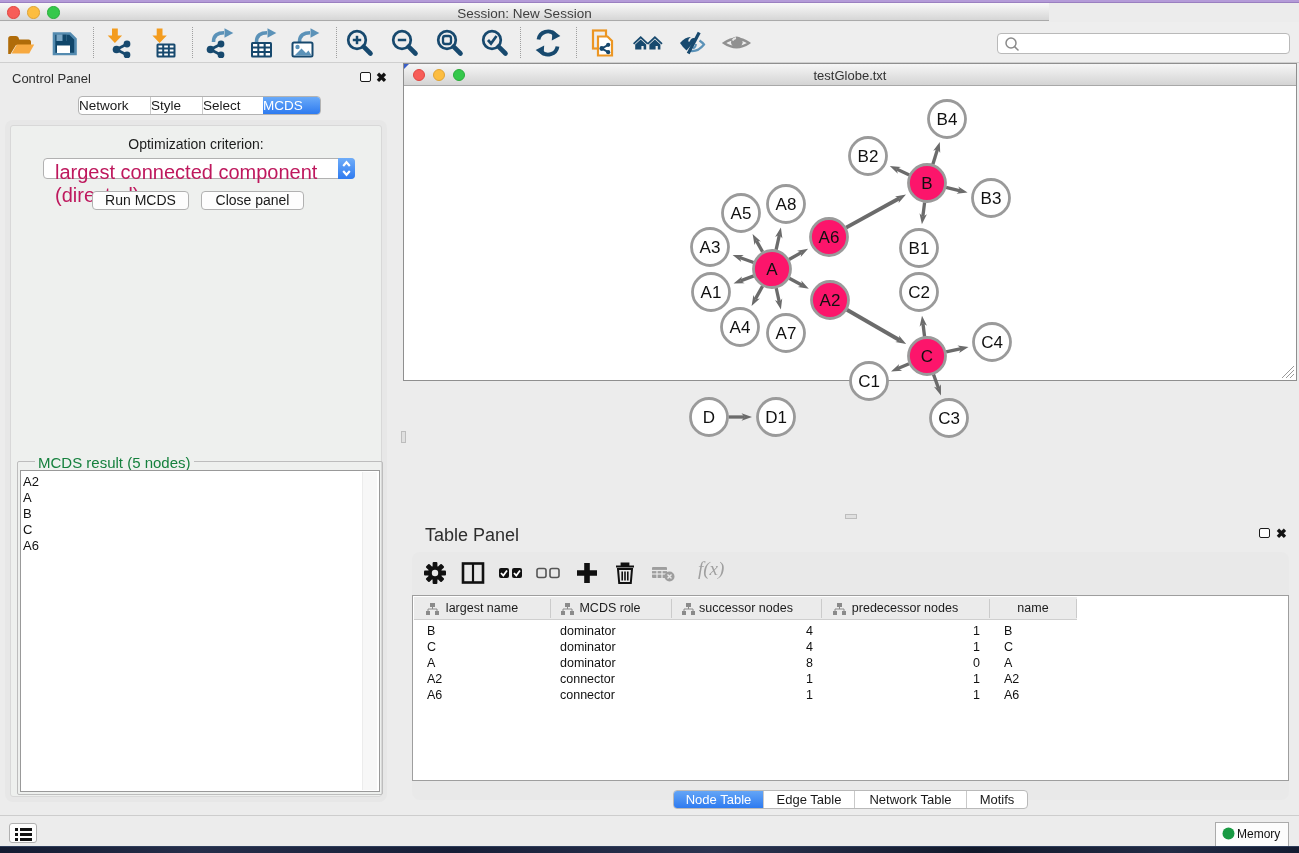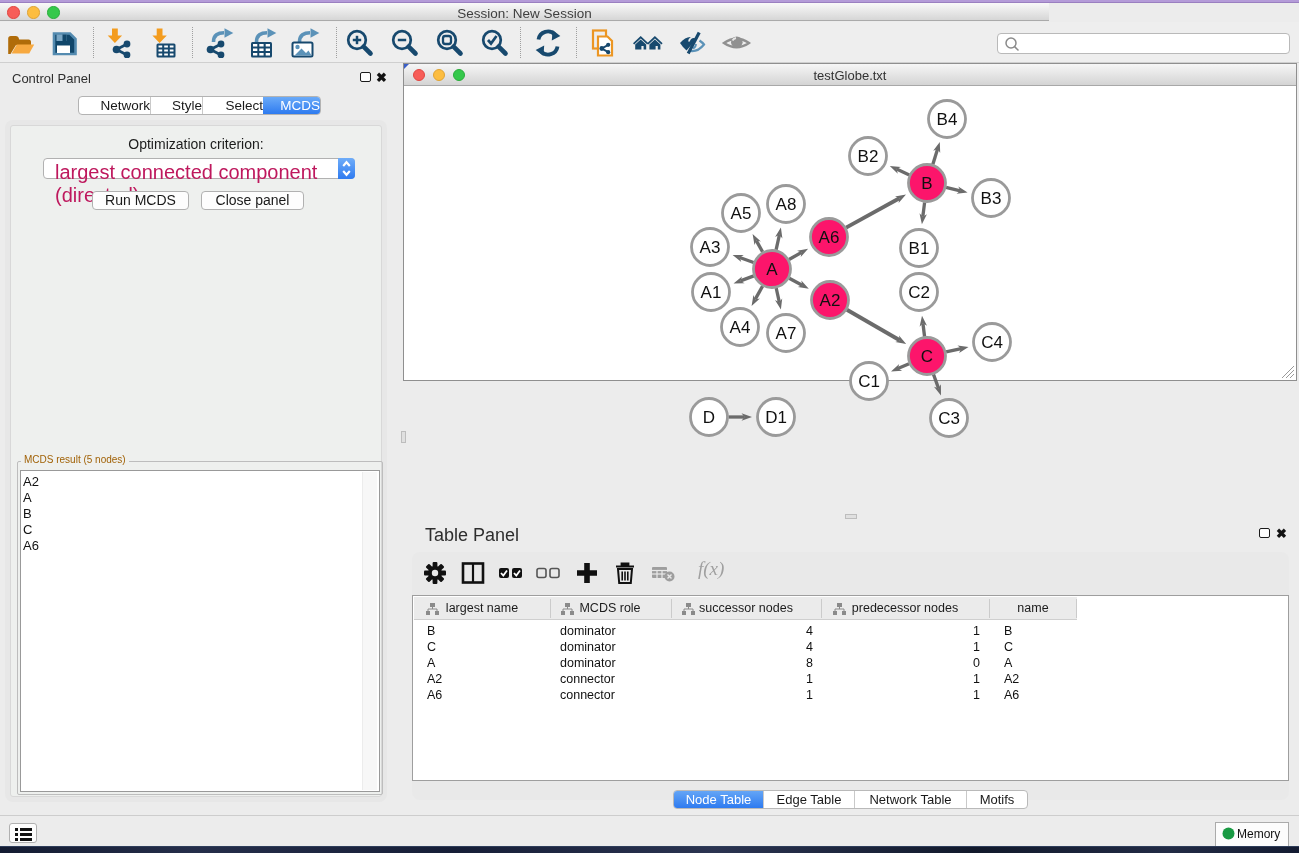--- a/index.html
+++ b/index.html
@@ -8,32 +8,32 @@
 .tl{border-radius:50%;width:12.5px;height:12.5px;top:3px}
 #title{width:100%;text-align:center;top:3px;font-size:13.5px;color:#3f3f3f}
 #toolbar{left:0;top:22px;width:1299px;height:41px;background:#eeeeee;border-bottom:1px solid #cfcfcf}
 .tbi{position:absolute;top:6px;width:30px;height:30px}
 .tsep{position:absolute;top:5px;height:31px;width:0;border-left:1px dotted #9f9f9f}
 #search{left:997px;top:11px;width:293px;height:21px;background:#fff;border:1px solid #b9b9b9;border-radius:4px}
 #leftpanel{left:0;top:63px;width:392px;height:752px;background:#ececec}
 #cpTitle{left:12px;top:8px;font-size:13px;color:#2e2e2e}
 .winbtn{font-size:13px;color:#111}
 #tabs{left:78px;top:33px;height:19px;display:flex;border:1px solid #b3b3b3;border-radius:4px;overflow:hidden;background:#fff}
-#tabs div{font-size:13.5px;color:#1a1a1a;text-align:right;line-height:18px;border-left:1px solid #c9c9c9}
+#tabs div{font-size:13.5px;color:#1a1a1a;text-align:left;line-height:18px;border-left:1px solid #c9c9c9}
 #tabs div:first-child{border-left:none}
 #tabs .sel{background:linear-gradient(#6aaaf8,#2e7bf0);color:#fff;border-left:none}
 #cpOuter{left:5px;top:57px;width:382px;height:682px;background:#e7e7e7;border-radius:8px}
 #cpInner{left:10px;top:62px;width:372px;height:672px;background:#eef0ee;border:1px solid #d8d8d8;border-radius:3px}
 #optLabel{left:0;top:73px;width:392px;text-align:center;font-size:14px;color:#1c1c1c}
 #combo{left:43px;top:95px;width:312px;height:21px;background:#fff;border:1px solid #b1b1b1;border-radius:4px}
 #comboTxt{left:11px;top:2px;font-size:20px;color:#be185d}
 #comboBtn{right:-1px;top:-1px;width:17px;height:21px;border-radius:0 4px 4px 0;background:linear-gradient(#6fadf9,#2e7bf0)}
 .btn{position:absolute;top:128px;height:19px;background:#fdfdfd;border:1px solid #b1b1b1;border-radius:4px;font-size:14px;color:#1a1a1a;text-align:center;line-height:17px}
 #fieldset{left:17px;top:398px;width:366px;height:334px;border:1px solid #bdbdbd;border-radius:2px}
-#legend{left:3px;top:-8px;background:#eef0ee;padding:0 3px;font-size:10px;color:#a16207}
+#legend{left:17px;top:-8px;background:#eef0ee;padding:0 3px;font-size:15px;color:#15803d}
 #listbox{left:2px;top:8px;width:360px;height:322px;background:#fff;border:1px solid #999}
 #listbox>div.li{font-size:13px;color:#111;padding-left:2px;height:16px;line-height:16px}
 #lbScroll{right:2px;top:1px;width:15px;height:318px;background:#f7f7f7;border-left:1px solid #ececec}
 #netwin{left:403px;top:63px;width:894px;height:318px;background:#fff;border:1px solid #8f8f8f}
 #nwTitle{left:0;top:0;width:892px;height:22px;background:linear-gradient(#f6f6f6,#d4d4d4);border-bottom:1px solid #a8a8a8}
 #nwText{width:100%;text-align:center;top:4px;font-size:13px;color:#333}
 .tl2{border-radius:50%;width:12px;height:12px;top:5px}
 #corner{left:0;top:0;width:0;height:0;border-top:5px solid #3a5fc8;border-right:5px solid transparent}
 #tpTitle{left:425px;top:525px;font-size:18px;color:#2e2e2e}
 #tpBox{left:412px;top:552px;width:877px;height:248px;background:#e9e9e9;border-radius:8px}

